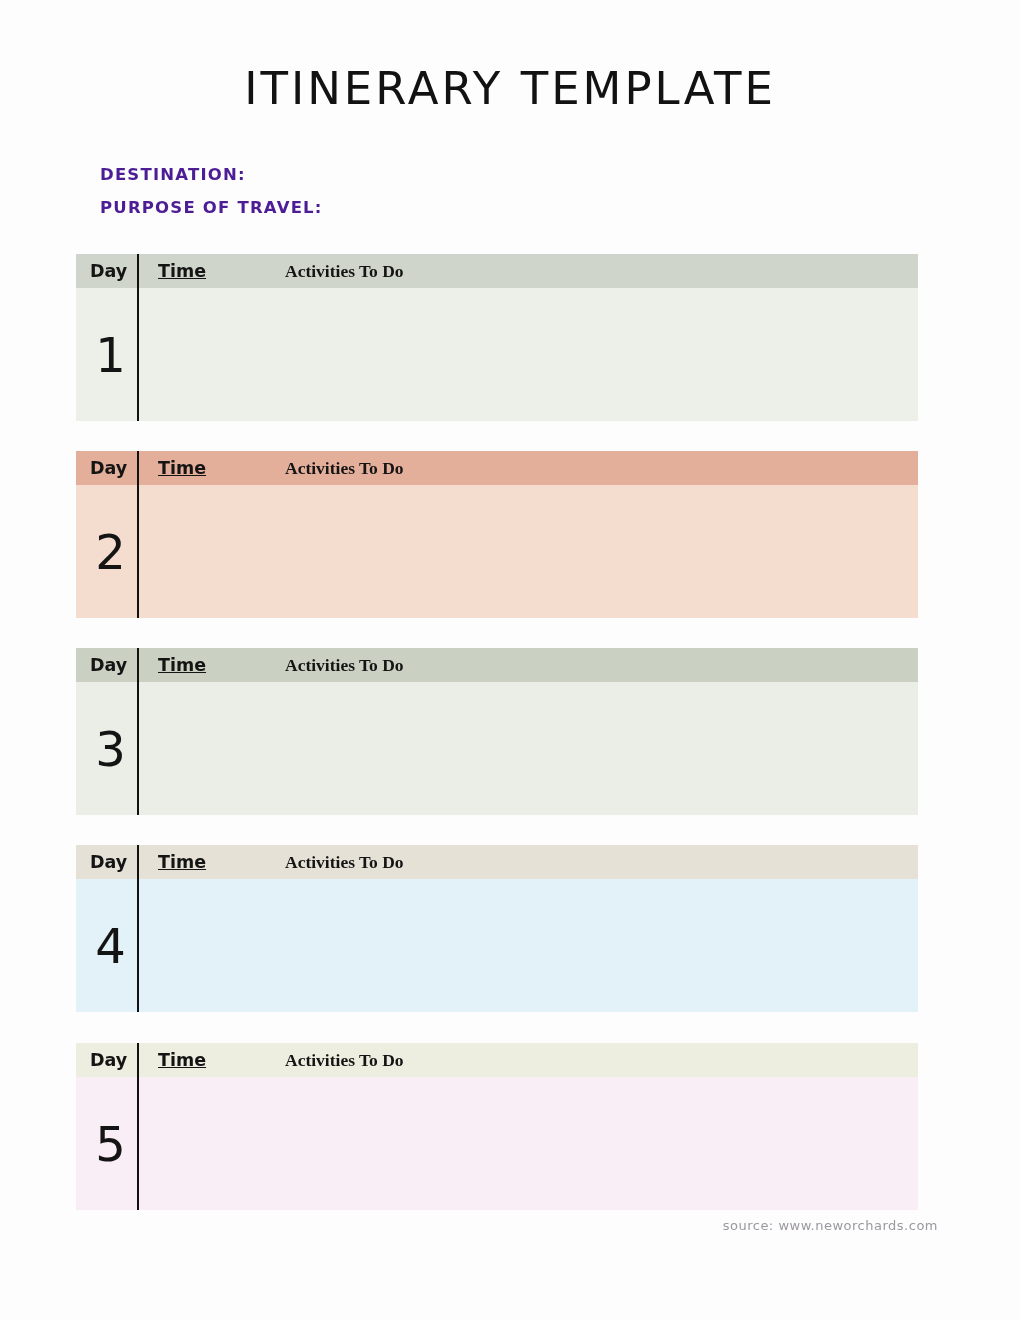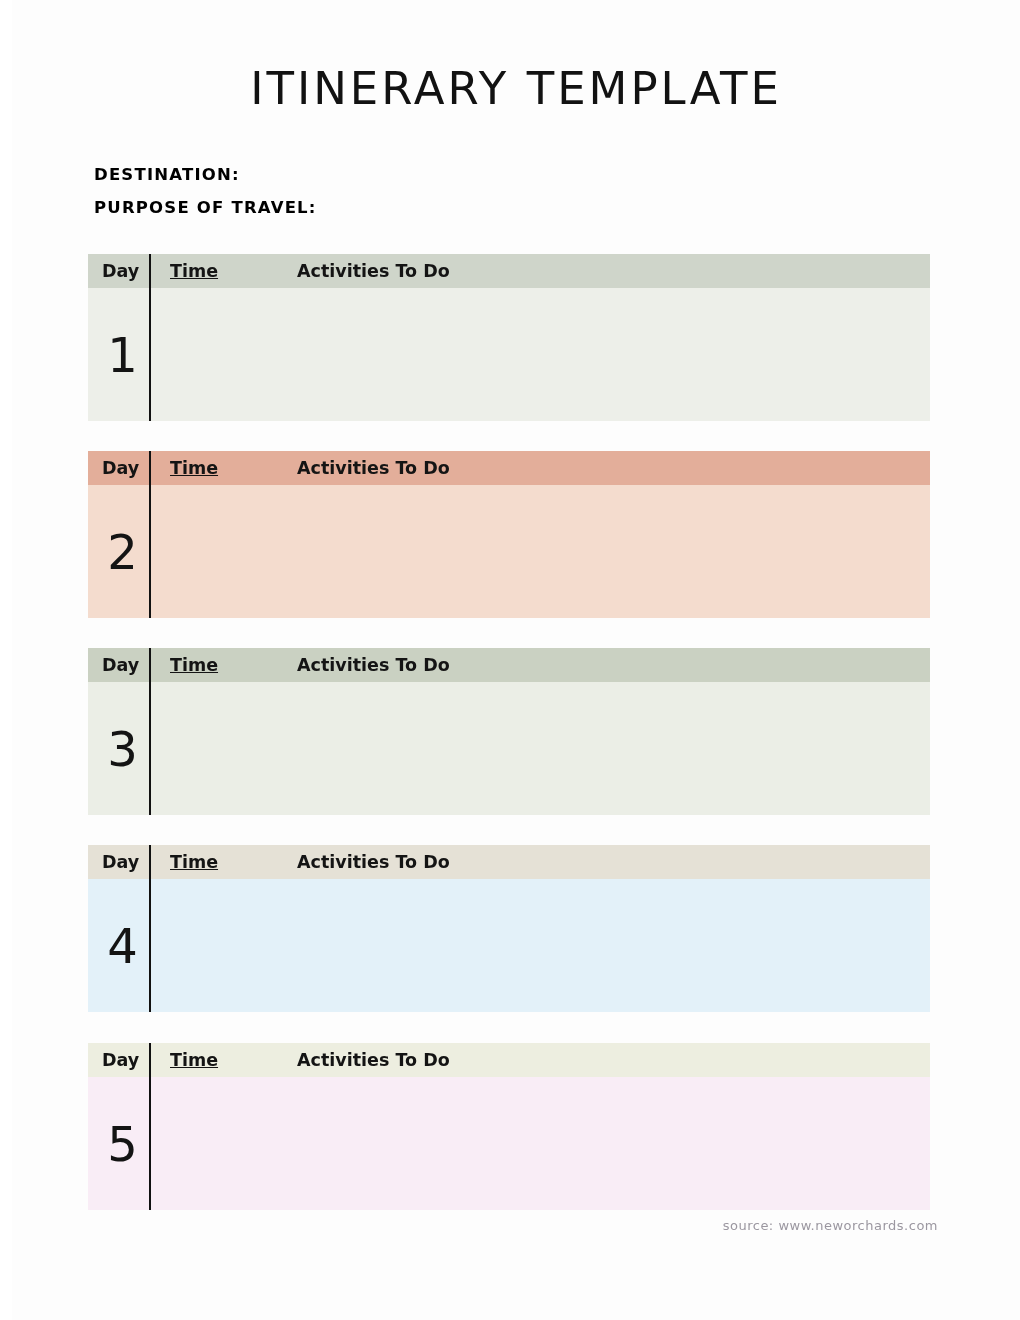--- a/index.html
+++ b/index.html
@@ -9,41 +9,40 @@
   body {
     width: 1020px;
     height: 1320px;
     font-family: "DejaVu Sans", sans-serif;
     position: relative;
     overflow: hidden;
   }
   .page {
     position: absolute;
     inset: 0;
-    margin-left: 12px;
   }
   .doc-title {
     position: absolute;
     top: 62px;
     left: 0;
     width: 100%;
     text-align: center;
     font-size: 45px;
     font-weight: normal;
     letter-spacing: 3px;
     color: #121212;
     margin: 0;
   }
   .field-label {
     position: absolute;
-    left: 82px;
+    left: 100px;
     font-size: 16.5px;
     font-weight: bold;
     letter-spacing: 1.2px;
-    color: #000000;
+    color: #4c1d95;
   }
   .field-destination { top: 165px; }
   .field-purpose   { top: 198px; }
 
   .day-block {
     position: absolute;
     left: 68px;
     width: 842px;
     height: 167px;
     padding-left: 8px;
@@ -62,20 +61,21 @@
     box-sizing: border-box;
   }
   .hdr-time {
     width: 140px;
     padding-left: 13px;
     box-sizing: border-box;
     text-decoration: underline;
   }
   .hdr-activities {
     flex: 1;
+    font-family: Liberation Serif, serif;
   }
   .day-body {
     height: 133px;
     display: flex;
   }
   .day-number-cell {
     width: 69px;
     display: flex;
     align-items: center;
     justify-content: center;

